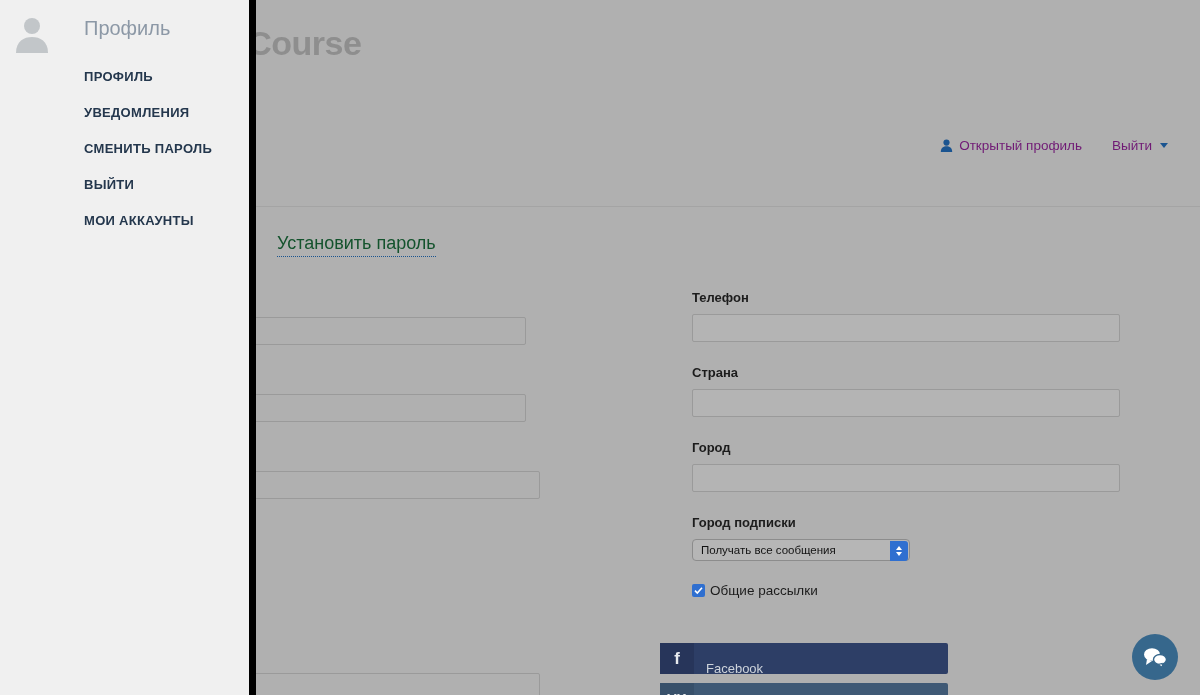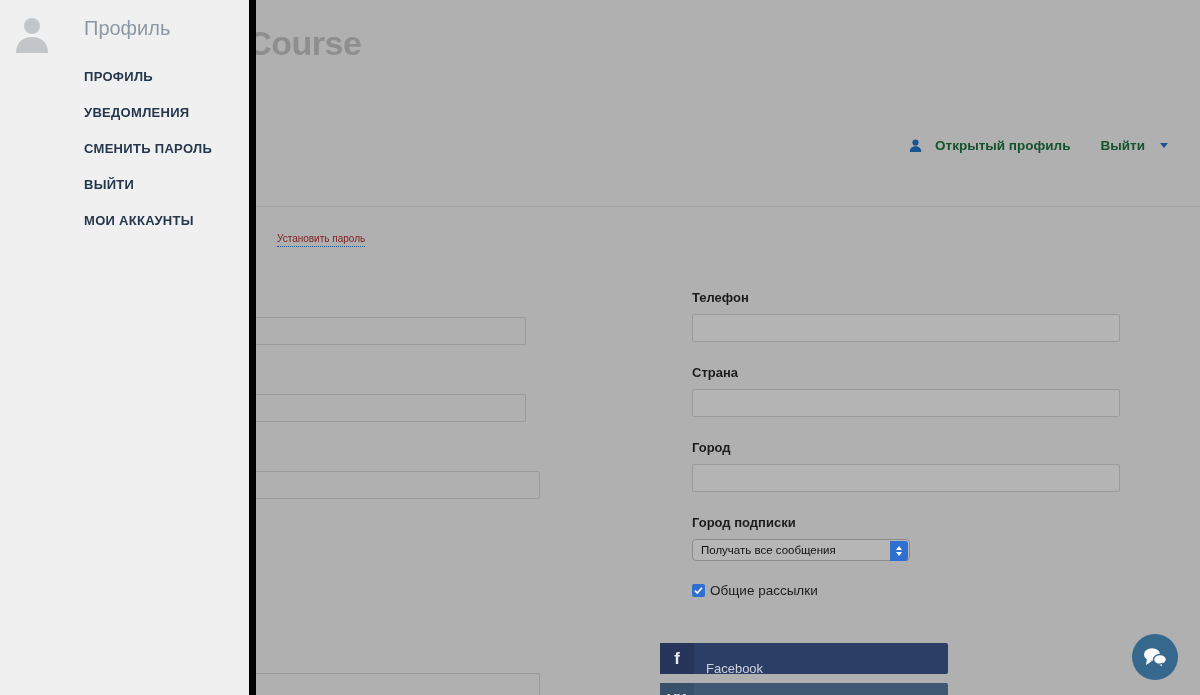--- a/index.html
+++ b/index.html
@@ -77,23 +77,22 @@
   .head-right {
     position: absolute;
     right: 32px; top: 138px;
     display: flex;
     align-items: center;
     gap: 30px;
     font-size: 13.5px;
     color: #1a5490;
   }
   .head-right .hr-item {
-    display: flex; align-items: center; gap: 13px;
-    color: #14532d;
-    font-weight: bold;
+    display: flex; align-items: center; gap: 6px;
+    color: #701a75;
   }
   .caret-down {
     display: inline-block;
     width: 0; height: 0;
     border-left: 4px solid transparent;
     border-right: 4px solid transparent;
     border-top: 5px solid #1a5490;
     margin-left: 2px;
   }
 
@@ -106,22 +105,22 @@
   .tab-underline {
     position: absolute;
     left: 64px; top: 206px;
     width: 1136px; height: 1px;
     background: #a4a4a4;
   }
 
   .set-pass-link {
     position: absolute;
     left: 277px; top: 233px;
-    font-size: 10px;
-    color: #7f1d1d;
+    font-size: 18px;
+    color: #14532d;
     border-bottom: 1px dotted #1a5490;
     padding-bottom: 2px;
   }
 
   
   .col-left { position: absolute; left: 192px; top: 290px; width: 348px; }
   .col-right { position: absolute; left: 660px; top: 290px; width: 428px; margin-left: 32px; }
 
   .field { margin-bottom: 23px; }
   .field-label {

